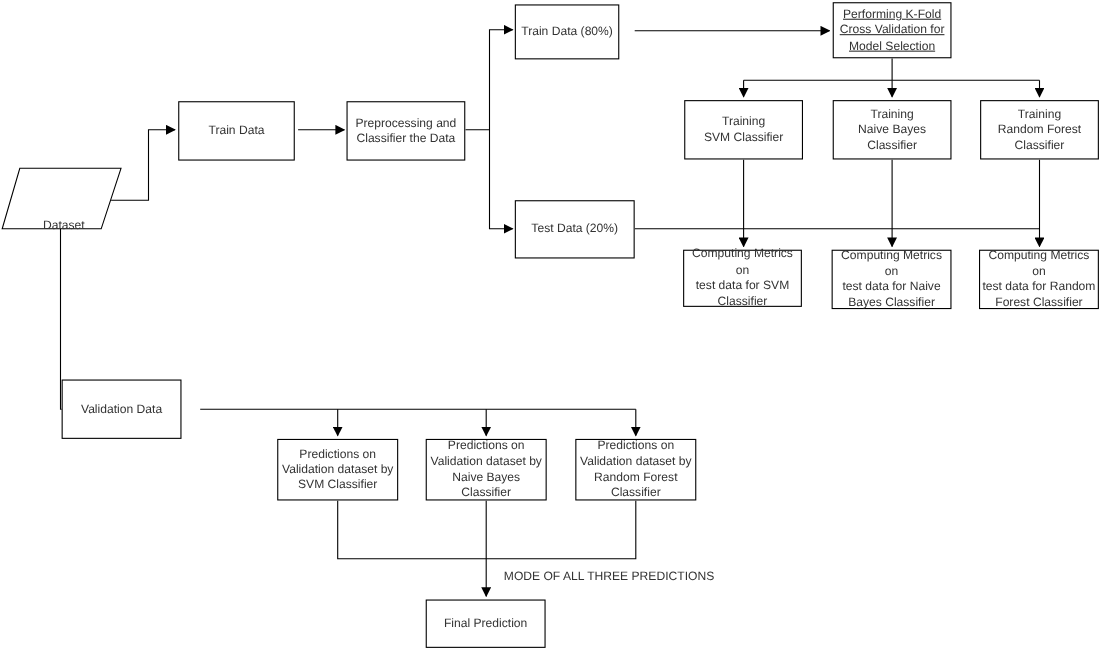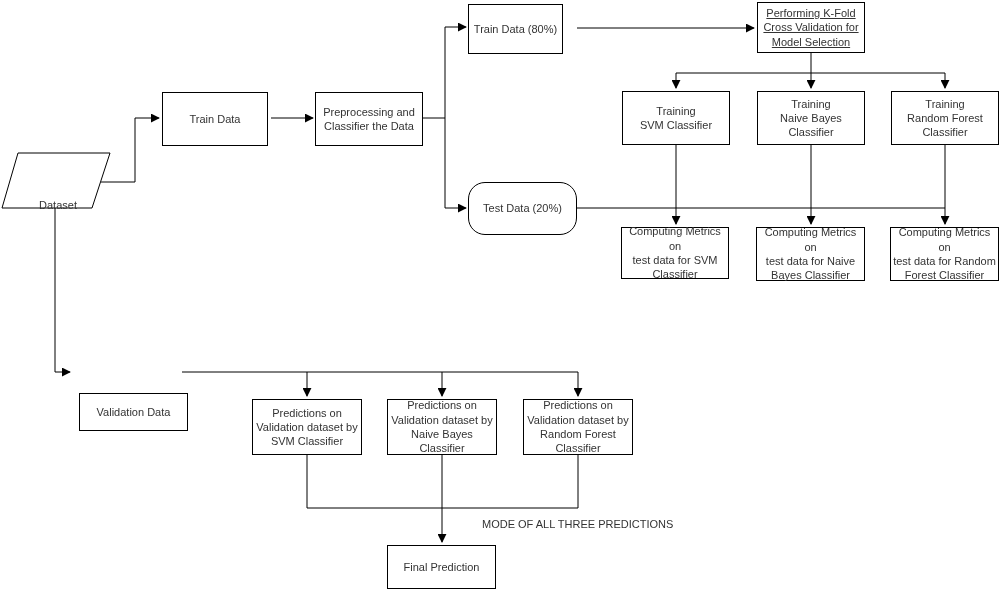--- a/index.html
+++ b/index.html
@@ -47,36 +47,35 @@
   }
   .node.plain {
     border: none;
     background: transparent;
   }
   .edge-label {
     position: absolute;
     font-size: 11px;
     color: #333333;
     white-space: nowrap;
-    margin-left: 24px;
   }
   
   #n-dataset      { left: 4px;   top: 153px; width: 108px; height: 40px; margin-top: 32px; }
   #n-train-data   { left: 162px; top: 92px;  width: 106px; height: 54px; }
   #n-preproc      { left: 315px; top: 92px;  width: 108px; height: 54px; }
   #n-train80      { left: 468px; top: 4px;   width: 95px; height: 50px; text-align: center; }
   #n-kfold        { left: 757px; top: 2px;   width: 108px; height: 51px; text-decoration: underline; }
-  #n-test20       { left: 468px; top: 182px; width: 109px; height: 53px; border-radius: 17px; }
+  #n-test20       { left: 468px; top: 182px; width: 109px; height: 53px; }
   #n-tr-svm       { left: 622px; top: 91px;  width: 108px; height: 54px; }
   #n-tr-nb        { left: 757px; top: 91px;  width: 108px; height: 54px; }
   #n-tr-rf        { left: 891px; top: 91px;  width: 108px; height: 54px; }
   #n-m-svm        { left: 621px; top: 227px; width: 108px; height: 52px; }
   #n-m-nb         { left: 756px; top: 227px; width: 109px; height: 54px; }
   #n-m-rf         { left: 890px; top: 227px; width: 109px; height: 54px; }
-  #n-val          { left: 79px;  top: 345px; width: 109px; height: 38px; margin-top: 48px; }
+  #n-val          { left: 56px;  top: 345px; width: 109px; height: 54px; }
   #n-p-svm        { left: 252px; top: 399px; width: 110px; height: 56px; }
   #n-p-nb         { left: 387px; top: 399px; width: 110px; height: 56px; }
   #n-p-rf         { left: 523px; top: 399px; width: 110px; height: 56px; }
   #n-final        { left: 387px; top: 545px; width: 109px; height: 44px; }
   #mode-label     { left: 458px; top: 518px; }
 </style>
 </head>
 <body>
 
 <div class="canvas">

